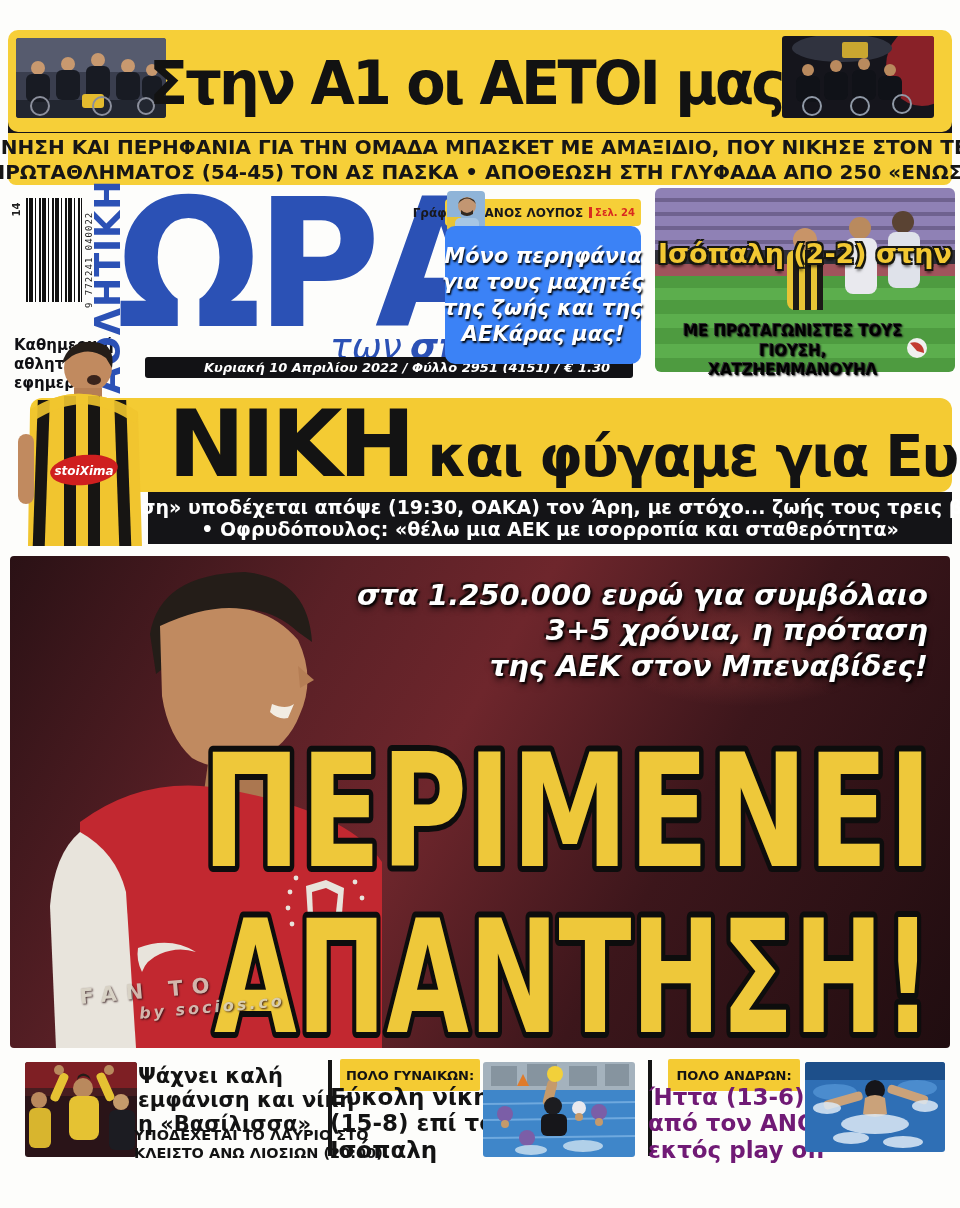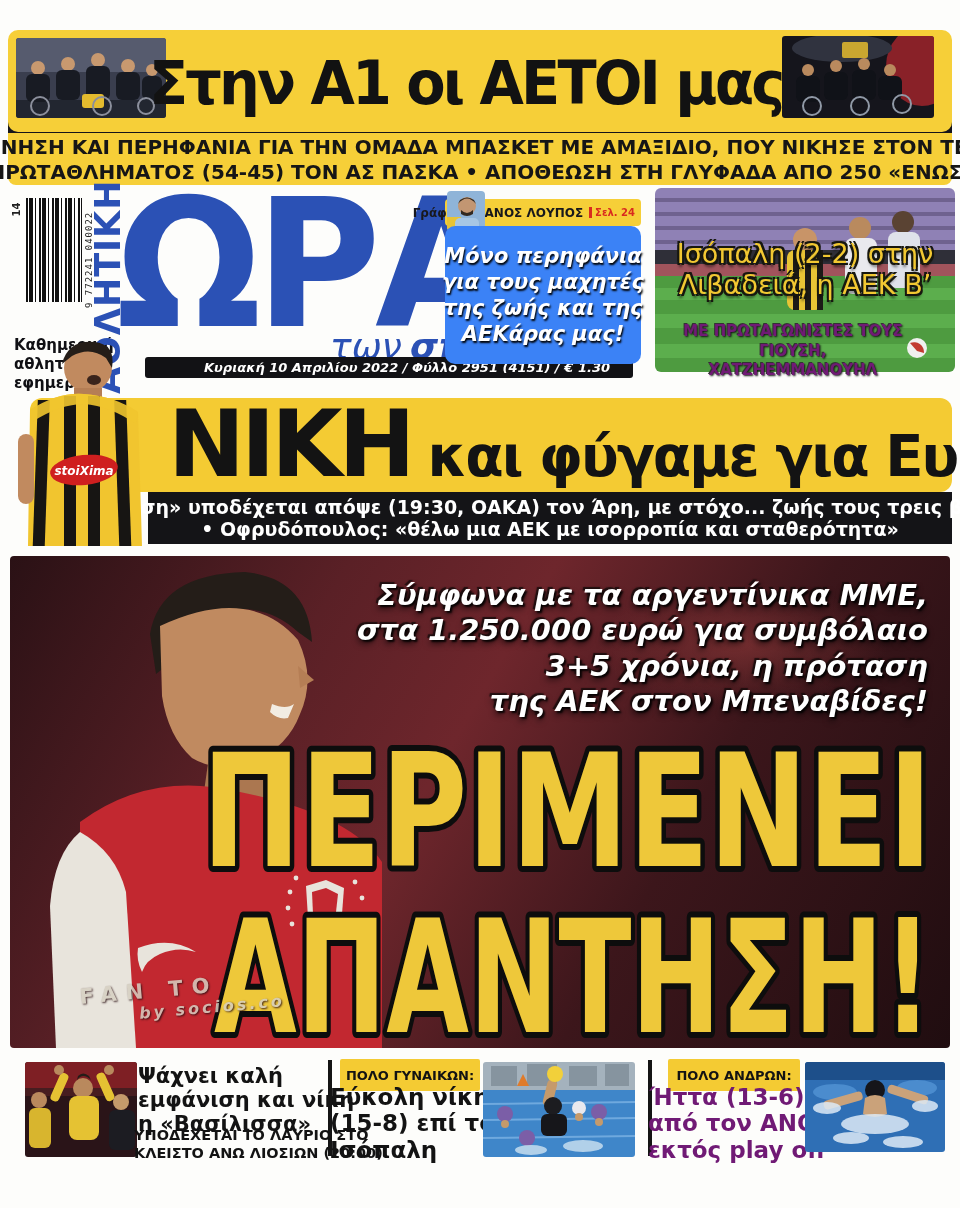--- a/index.html
+++ b/index.html
@@ -43,23 +43,23 @@
   .columnist-bar .byline{font-size:12px;font-weight:bold;color:#18181c;white-space:nowrap;}
   .columnist-bar .pageref{font-size:10px;font-weight:bold;color:#d92b1f;white-space:nowrap;border-left:3px solid #d92b1f;padding-left:3px;}
   .columnist-quote{left:445px;top:226px;width:196px;height:138px;background:#3b82f6;border-radius:10px;
         display:flex;flex-direction:column;align-items:center;justify-content:center;}
   .columnist-quote div{color:#fff;font-size:21px;font-weight:bold;font-style:italic;line-height:1.25;white-space:nowrap;
         text-shadow:1px 2px 2px #000;}
 
   
   .aekb-card{left:655px;top:188px;width:300px;height:184px;border-radius:6px;}
   .aekb-headline{left:655px;top:238px;width:300px;text-align:center;line-height:1.15;
-        font-size:27px;font-weight:normal;color:#f2c832;white-space:nowrap;
+        font-size:27px;font-weight:bold;color:#f2c832;white-space:nowrap;
         text-shadow:-2px -2px 0 #17170f,2px -2px 0 #17170f,-2px 2px 0 #17170f,2px 2px 0 #17170f,0 4px 3px rgba(0,0,0,.6);}
-  .aekb-sub{left:655px;top:322px;width:276px;text-align:center;font-size:15px;font-weight:bold;color:#701a75;line-height:1.3;
+  .aekb-sub{left:655px;top:322px;width:276px;text-align:center;font-size:15px;font-weight:bold;color:#000000;line-height:1.3;
         text-shadow:-1px -1px 0 #333,1px 1px 2px #111;}
 
   
   .niki-band{left:30px;top:398px;width:922px;height:94px;background:#f4cb33;border-radius:12px;
         display:flex;align-items:baseline;padding-left:138px;box-sizing:border-box;white-space:nowrap;}
   .niki-word{font-size:92px;font-weight:bold;letter-spacing:-4px;color:#131313;line-height:94px;}
   .niki-rest{font-size:56px;font-weight:bold;letter-spacing:-2px;color:#131313;margin-left:16px;}
   .niki-sub{left:148px;top:492px;width:804px;height:52px;background:#141417;
         display:flex;flex-direction:column;align-items:center;justify-content:center;}
   .niki-sub div{color:#fff;font-size:19px;font-weight:bold;white-space:nowrap;}
@@ -235,21 +235,20 @@
         <rect x="190" y="50" width="32" height="56" rx="8" fill="#e9e9ee"></rect>
         <circle cx="248" cy="34" r="11" fill="#5a4333"></circle>
         <rect x="233" y="44" width="32" height="56" rx="8" fill="#dfe2ea"></rect>
         <circle cx="262" cy="160" r="10" fill="#f0f0ee"></circle>
         <path d="M255,155 a10,10 0 0 1 14,10 l-7,-2 Z" fill="#c23b30"></path>
       </g>
     </svg>
   </div>
   <div class="abs aekb-headline">
     <div>Ισόπαλη (2-2) στην</div>
-    <div>Λιβαδειά, η ΑΕΚ Β’</div>
   </div>
   <div class="abs aekb-sub">
     <div>ΜΕ ΠΡΩΤΑΓΩΝΙΣΤΕΣ ΤΟΥΣ ΓΙΟΥΣΗ,</div>
     <div>ΧΑΤΖΗΕΜΜΑΝΟΥΗΛ</div>
   </div>
 
   <div class="abs niki-band">
     <span class="niki-word">ΝΙΚΗ</span>
     <span class="niki-rest">και φύγαμε για Ευρώπη!</span>
   </div>
@@ -293,21 +292,20 @@
           <circle cx="286" cy="322" r="2.4"></circle>
           <circle cx="280" cy="336" r="2.4"></circle>
           <circle cx="278" cy="352" r="2.4"></circle>
           <circle cx="282" cy="368" r="2.4"></circle>
           <circle cx="345" cy="326" r="2.4"></circle>
           <circle cx="352" cy="342" r="2.4"></circle>
         </g>
       <path d="M128,392 Q160,380 186,396 Q168,390 150,398 Q136,404 132,416 Q126,404 128,392 Z" fill="#e8e4dc"></path>
     </svg>
     <div class="lead-text">
-      <div>Σύμφωνα με τα αργεντίνικα ΜΜΕ,</div>
       <div>στα 1.250.000 ευρώ για συμβόλαιο</div>
       <div>3+5 χρόνια, η πρόταση</div>
       <div>της ΑΕΚ στον Μπεναβίδες!</div>
     </div>
     <svg class="main-headline-svg" viewBox="0 0 752 330">
       <text x="10" y="148" font-size="156" font-weight="bold" font-family="DejaVu Sans, sans-serif" fill="#eec83a" stroke="#0d0d0d" stroke-width="12" paint-order="stroke" stroke-linejoin="round" textLength="730" lengthAdjust="spacingAndGlyphs">ΠΕΡΙΜΕΝΕΙ</text>
       <text x="22" y="314" font-size="156" font-weight="bold" font-family="DejaVu Sans, sans-serif" fill="#eec83a" stroke="#0d0d0d" stroke-width="12" paint-order="stroke" stroke-linejoin="round" textLength="718" lengthAdjust="spacingAndGlyphs">ΑΠΑΝΤΗΣΗ!</text>
     </svg>
     <div class="jersey-sponsor">
       <div class="l1">FAN TO</div>

